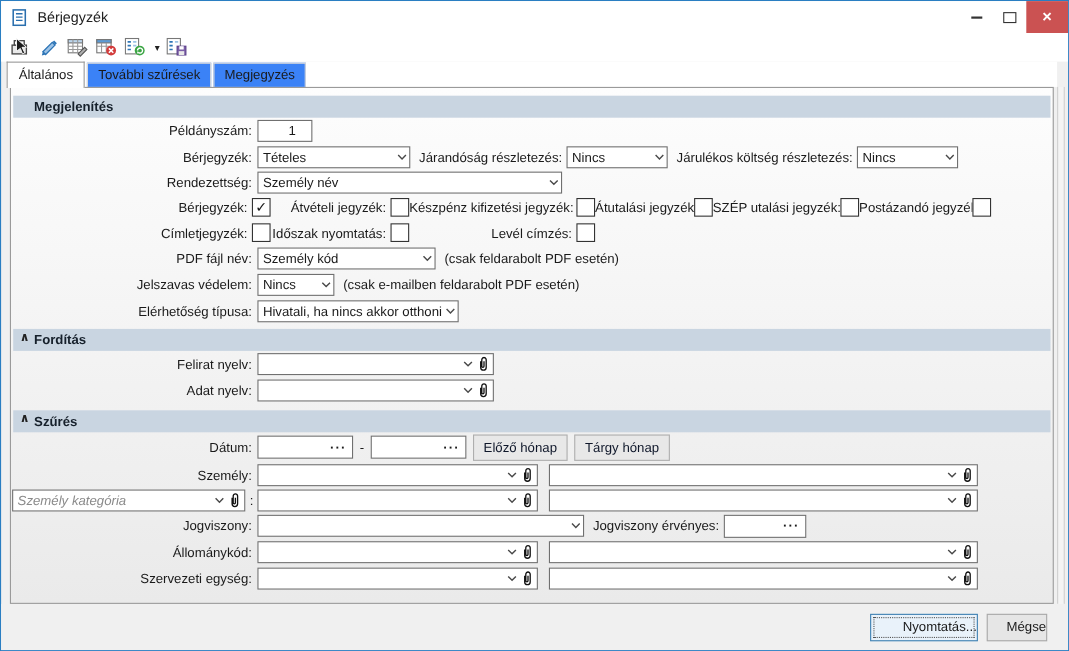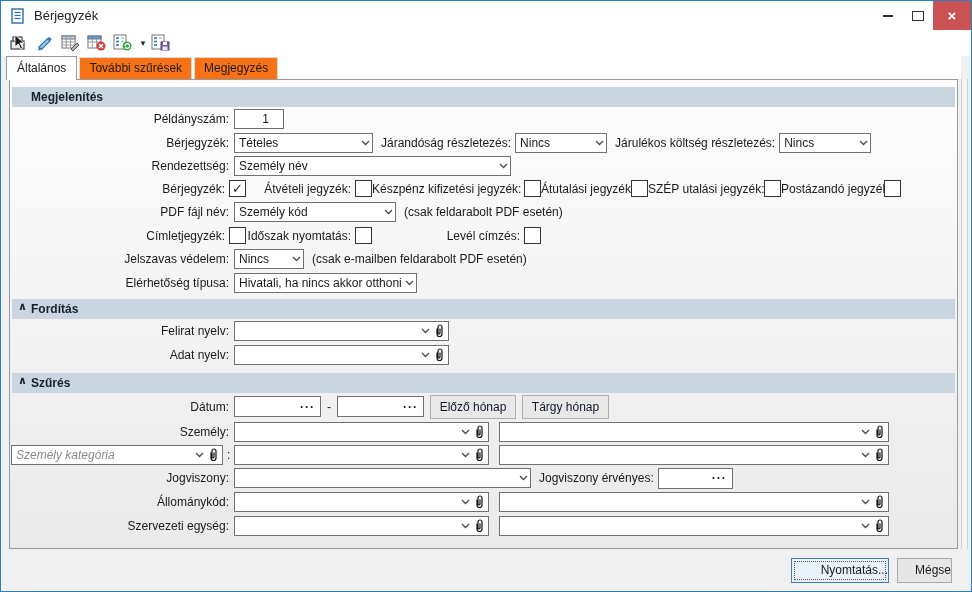--- a/index.html
+++ b/index.html
@@ -14,21 +14,21 @@
   .min-glyph{width:10px;height:0;border-bottom:2px solid #333;}
   .max-glyph{width:10px;height:8px;border:1.5px solid #333;}
   .close-btn{width:38px;background:#cb5252;display:flex;align-items:center;justify-content:center;}
   .close-glyph{color:#fff;font-size:15px;font-weight:bold;line-height:1;}
   
   .toolbar{position:absolute;left:0;top:29px;right:0;height:26px;background:#ffffff;display:flex;align-items:center;padding-left:6px;}
   .tool-btn{width:24px;height:22px;display:flex;align-items:center;justify-content:center;margin-right:2px;}
   .tool-caret{font-size:9px;color:#222;width:12px;text-align:center;}
   
   .tabstrip{position:absolute;left:5px;top:55px;right:10px;height:23px;display:flex;align-items:flex-end;background:#ffffff;}
-  .tab{padding:3px 9px 4px 9px;border:1px solid #d9d9d9;border-bottom:none;background:#f97316;margin-right:2px;height:14px;line-height:14px;}
+  .tab{padding:3px 9px 4px 9px;border:1px solid #d9d9d9;border-bottom:none;background:#3b82f6;margin-right:2px;height:14px;line-height:14px;}
   .tab.active{background:#ffffff;border-color:#9a9a9a;position:relative;z-index:3;padding:4px 10px 5px 10px;margin-bottom:-1px;}
   
   .panel{position:absolute;left:8px;top:78px;width:947px;height:468px;border:1px solid #9a9a9a;
          background:linear-gradient(#fdfdfd,#eaeaea);z-index:2;overflow:hidden;}
   .side-strip{position:absolute;top:78px;right:3px;width:5px;height:470px;background:#f4f4f4;border-left:1px solid #cfcfcf;border-right:1px solid #cfcfcf;}
   .sec-hdr{height:20px;margin:0 2px;background:#c9d5e1;display:flex;align-items:center;font-weight:bold;color:#16202b;position:relative;}
   .sec-hdr .hdr-text{margin-left:19px;}
   .sec-hdr .collapse{position:absolute;left:6px;top:1px;font-size:11px;font-weight:bold;color:#222;}
   .spacer7{height:7px;} .spacer4{height:4px;} .spacer6{height:6px;}
   .row{display:flex;align-items:center;height:23px;white-space:nowrap;}
@@ -221,40 +221,40 @@
       <span class="cblbl" style="width:148px">Készpénz kifizetési jegyzék:</span>
       <span class="checkbox"></span>
       <span class="cblbl" style="width:86px">Átutalási jegyzék:</span>
       <span class="checkbox"></span>
       <span class="cblbl" style="width:112px">SZÉP utalási jegyzék:</span>
       <span class="checkbox"></span>
       <span class="cblbl" style="width:99px">Postázandó jegyzék:</span>
       <span class="checkbox"></span>
     </div>
 
+    <div class="row">
+      <span class="cblbl" style="width:215px">Címletjegyzék:</span>
+      <span class="checkbox"></span>
+      <span class="cblbl" style="width:105px">Időszak nyomtatás:</span>
+      <span class="checkbox"></span>
+      <span class="cblbl" style="width:148px">Levél címzés:</span>
+      <span class="checkbox"></span>
+    </div>
+
     <div class="row h24">
       <span class="lbl">PDF fájl név:</span>
       <div class="combo ml5" style="width:162px">
         <span class="val">Személy kód</span>
         <span class="chev">
             <svg width="9" height="6" viewBox="0 0 9 6">
               <polyline points="1,1 4.5,4.5 8,1" fill="none" stroke="#4a4a4a" stroke-width="1.3"></polyline>
             </svg>
           </span>
       </div>
       <span class="note">(csak feldarabolt PDF esetén)</span>
-    </div>
-
-    <div class="row">
-      <span class="cblbl" style="width:215px">Címletjegyzék:</span>
-      <span class="checkbox"></span>
-      <span class="cblbl" style="width:105px">Időszak nyomtatás:</span>
-      <span class="checkbox"></span>
-      <span class="cblbl" style="width:148px">Levél címzés:</span>
-      <span class="checkbox"></span>
     </div>
 
     <div class="row h24">
       <span class="lbl">Jelszavas védelem:</span>
       <div class="combo ml5" style="width:70px">
         <span class="val">Nincs</span>
         <span class="chev">
             <svg width="9" height="6" viewBox="0 0 9 6">
               <polyline points="1,1 4.5,4.5 8,1" fill="none" stroke="#4a4a4a" stroke-width="1.3"></polyline>
             </svg>

